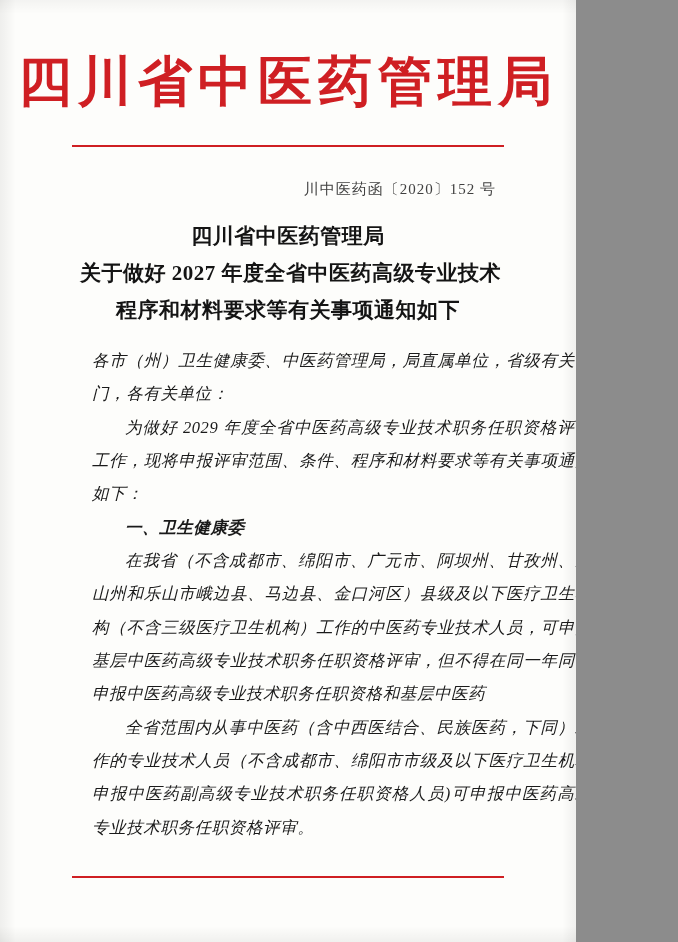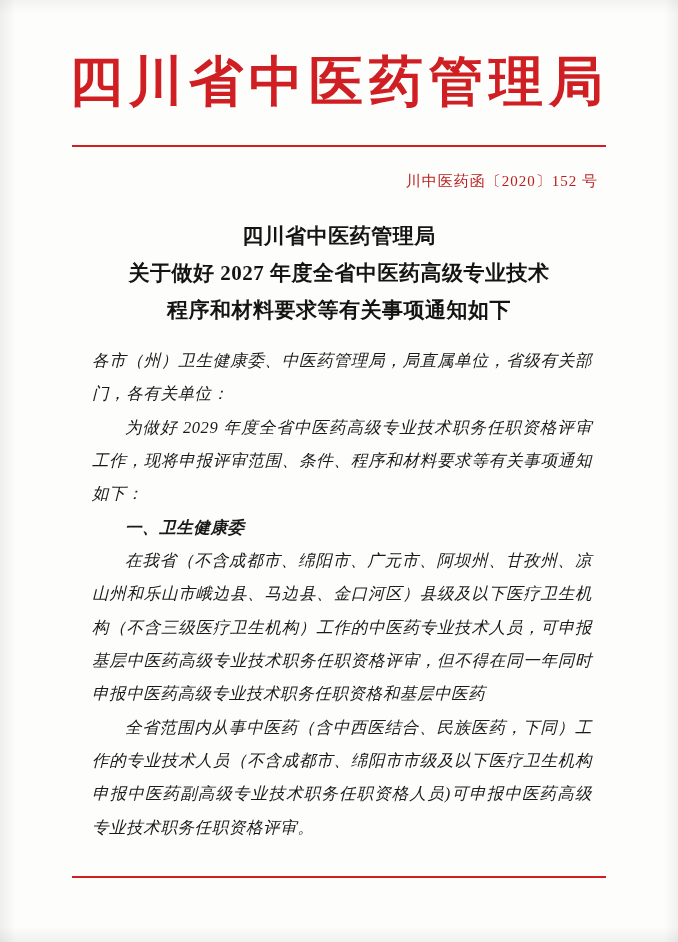--- a/index.html
+++ b/index.html
@@ -5,21 +5,21 @@
   html, body {
     margin: 0;
     padding: 0;
     background: #8c8c8c;
   }
   body {
     font-family: "Liberation Serif", "DejaVu Serif", serif;
   }
   .page {
     position: relative;
-    width: 678px;
+    width: 576px;
     height: 942px;
     background: #fdfdfb;
     overflow: hidden;
     box-sizing: border-box;
   }
   
   .page::before {
     content: "";
     position: absolute;
     top: 0; left: 0; right: 0; bottom: 0;
@@ -51,24 +51,24 @@
     left: 72px;
     right: 72px;
     height: 2px;
     background: #cf1f23;
   }
   .rule-top { top: 145px; }
   .rule-bottom { top: 876px; }
 
   .doc-number {
     position: absolute;
-    top: 172px;
+    top: 180px;
     right: 80px;
     font-size: 15px;
-    color: #b91c1c;
+    color: #404040;
     letter-spacing: 1px;
     text-align: right;
   }
 
   .title-block {
     position: absolute;
     top: 218px;
     left: 80px;
     right: 80px;
     text-align: center;

